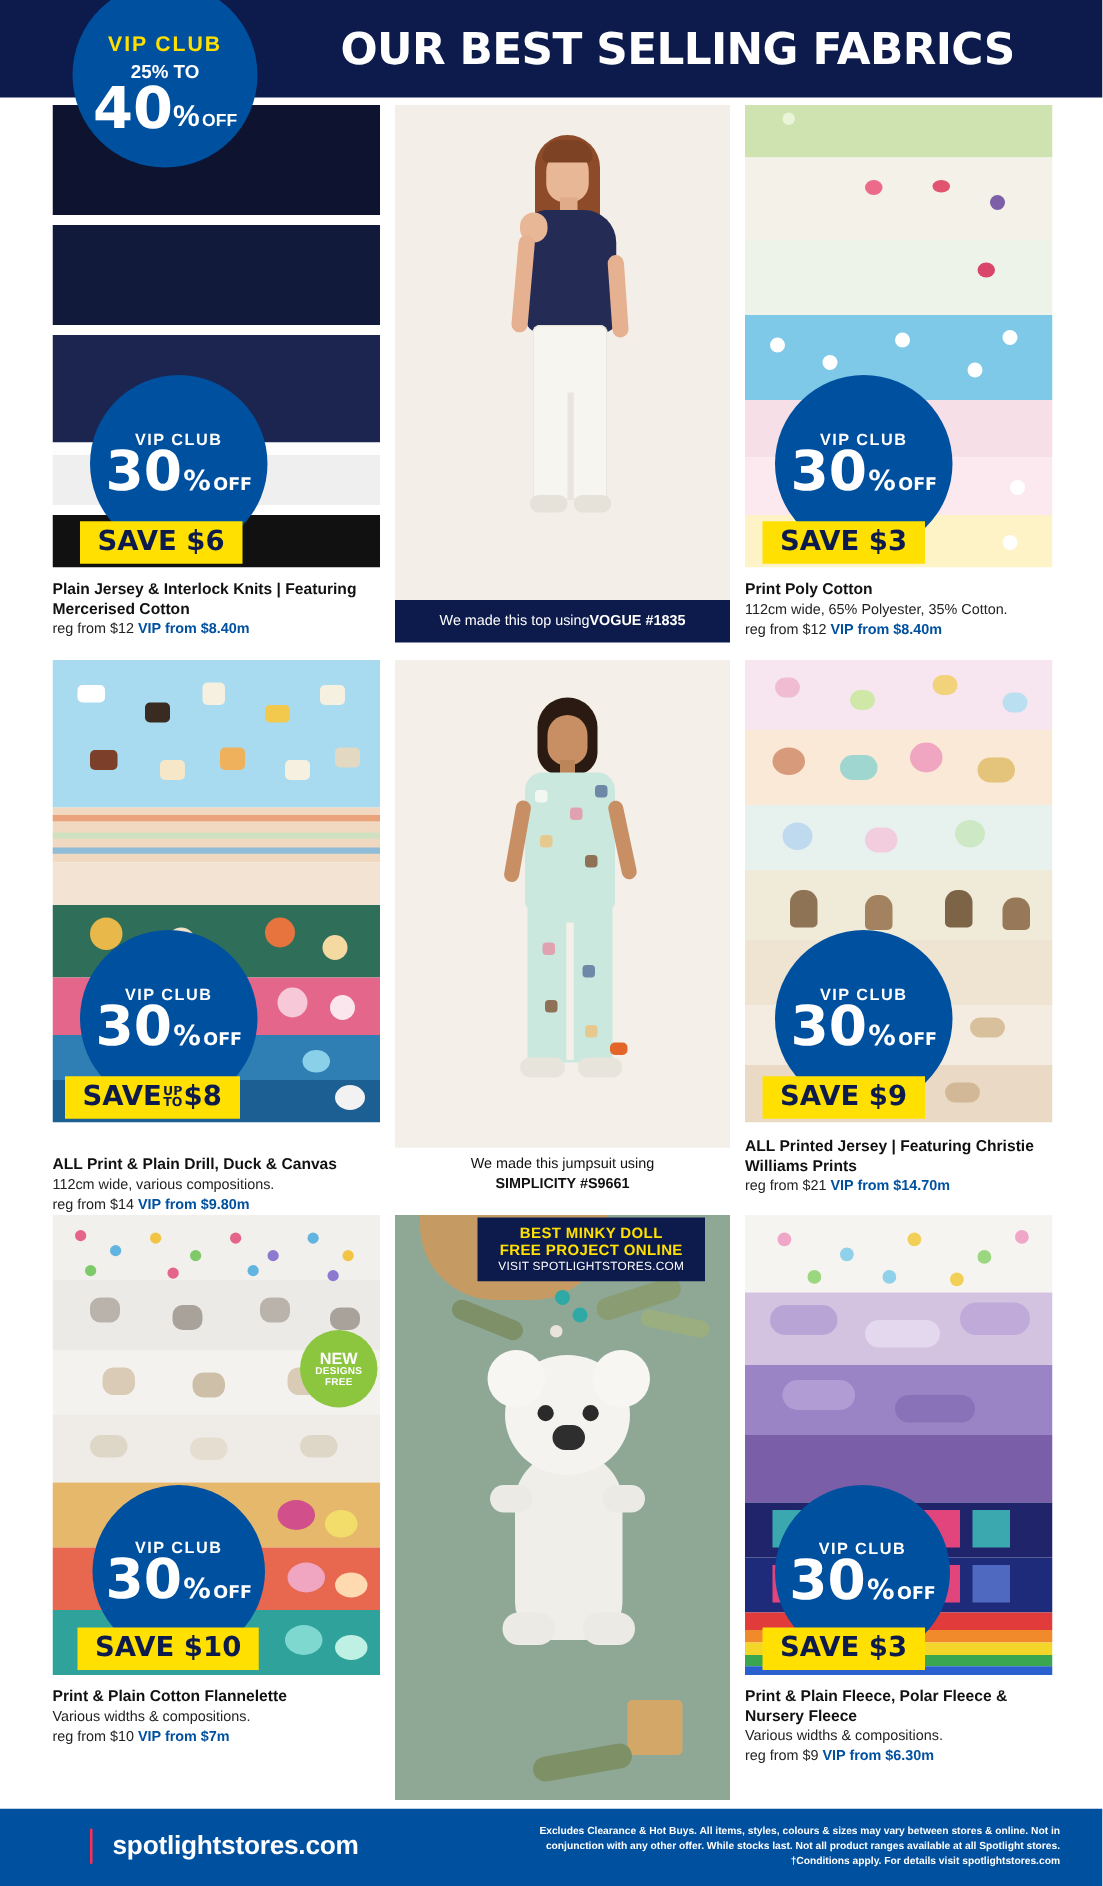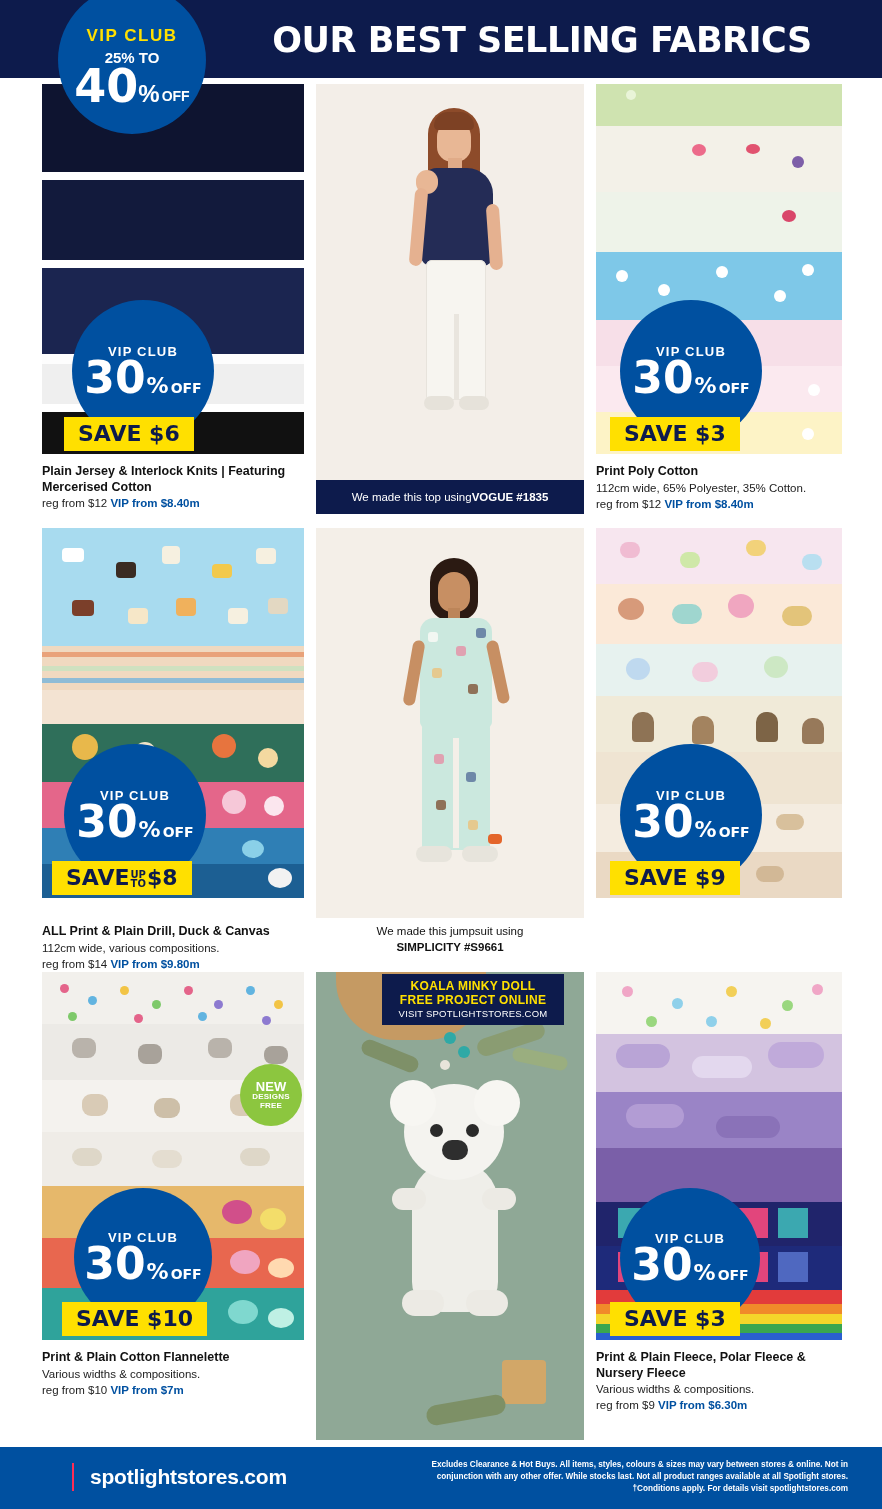--- a/index.html
+++ b/index.html
@@ -398,20 +398,27 @@
 
   <div class="badge-circle" style="left:24px; top:216px; width:142px; height:142px;">
     <div class="vip">VIP CLUB</div>
     <div class="pct">
       <span class="num">30</span>
       <span class="sym">%</span>
       <span class="off">OFF</span>
     </div>
   </div>
   <div class="save-flag" style="left:14px; top:333px;">SAVE $9</div>
+  <div class="cap" style="top:382px;">
+    <div class="t">ALL Printed Jersey  |  Featuring Christie Williams Prints</div>
+    <div class="d">
+      <span class="reg">reg from $21</span>
+      <span class="vip">VIP from $14.70m</span>
+    </div>
+  </div>
 </div>
 
 <div class="tile" style="left:42px; top:972px; width:262px; height:420px;">
   <div class="img" style="width:262px; height:368px;">
     <div class="stack">
       <div class="band" style="top:0;height:52px;background:#f2f0ec;"></div>
       <div class="band" style="top:52px;height:56px;background:#eceae6;"></div>
       <div class="band" style="top:108px;height:52px;background:#f4f2ee;"></div>
       <div class="band" style="top:160px;height:54px;background:#efece7;"></div>
       <div class="band" style="top:214px;height:52px;background:#e6b86b;"></div>
@@ -498,21 +505,21 @@
   <div style="position:absolute;left:76px;top:216px;width:34px;height:22px;background:#eceae4;border-radius:11px;"></div>
   <div style="position:absolute;left:166px;top:216px;width:34px;height:22px;background:#eceae4;border-radius:11px;"></div>
   <div style="position:absolute;left:86px;top:318px;width:42px;height:26px;background:#eceae4;border-radius:13px;"></div>
   <div style="position:absolute;left:150px;top:318px;width:42px;height:26px;background:#eceae4;border-radius:13px;"></div>
 
   <div style="position:absolute;left:186px;top:388px;width:44px;height:44px;background:#d2a768;border-radius:4px;"></div>
 
   <div style="position:absolute;left:110px;top:428px;width:80px;height:20px;background:#7d9066;border-radius:10px;transform:rotate(-10deg);"></div>
 </div>
 <div class="koala-box" style="left:382px; top:974px; width:182px;">
-  <div class="k1">KOALA MINKY DOLL</div>
+  <div class="k1">BEST MINKY DOLL</div>
   <div class="k2">FREE PROJECT ONLINE</div>
   <div class="k3">VISIT SPOTLIGHTSTORES.COM</div>
 </div>
 
 <div class="tile" style="left:596px; top:972px; width:246px; height:440px;">
   <div class="img" style="width:246px; height:368px;">
     <div class="stack">
       <div class="band" style="top:0;height:62px;background:#f6f4f0;"></div>
       <div class="band" style="top:62px;height:58px;background:#d3c3e0;"></div>
       <div class="band" style="top:120px;height:56px;background:#9a84c6;"></div>

